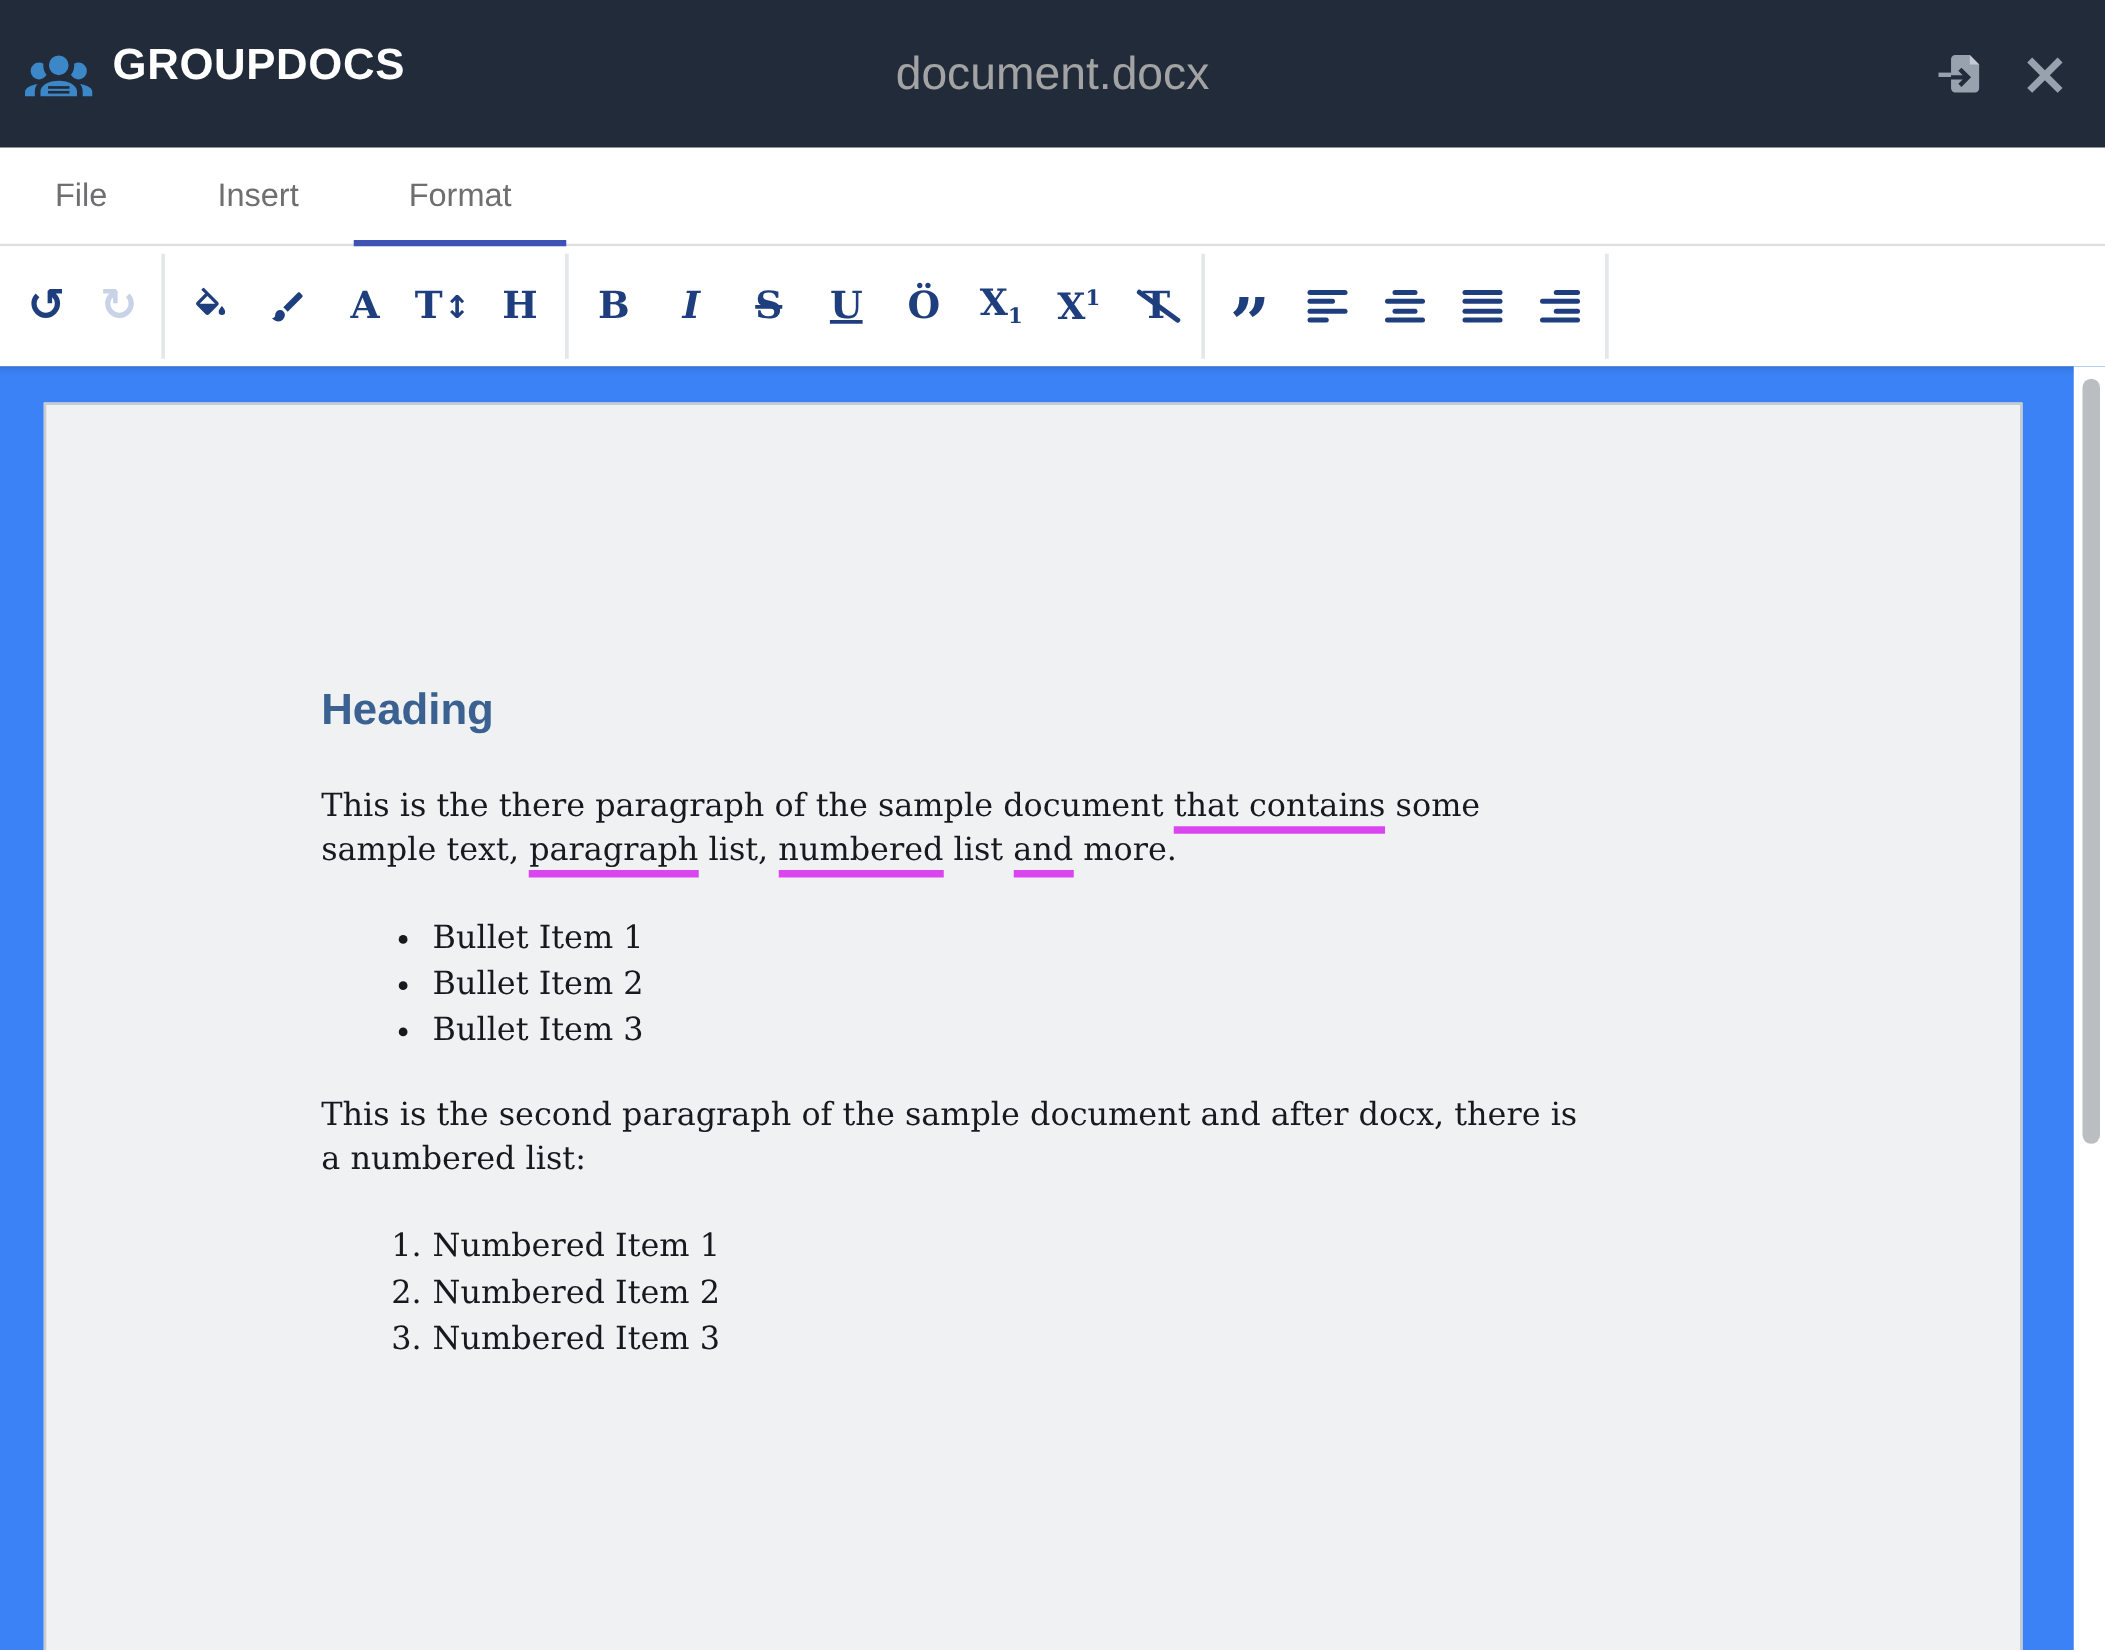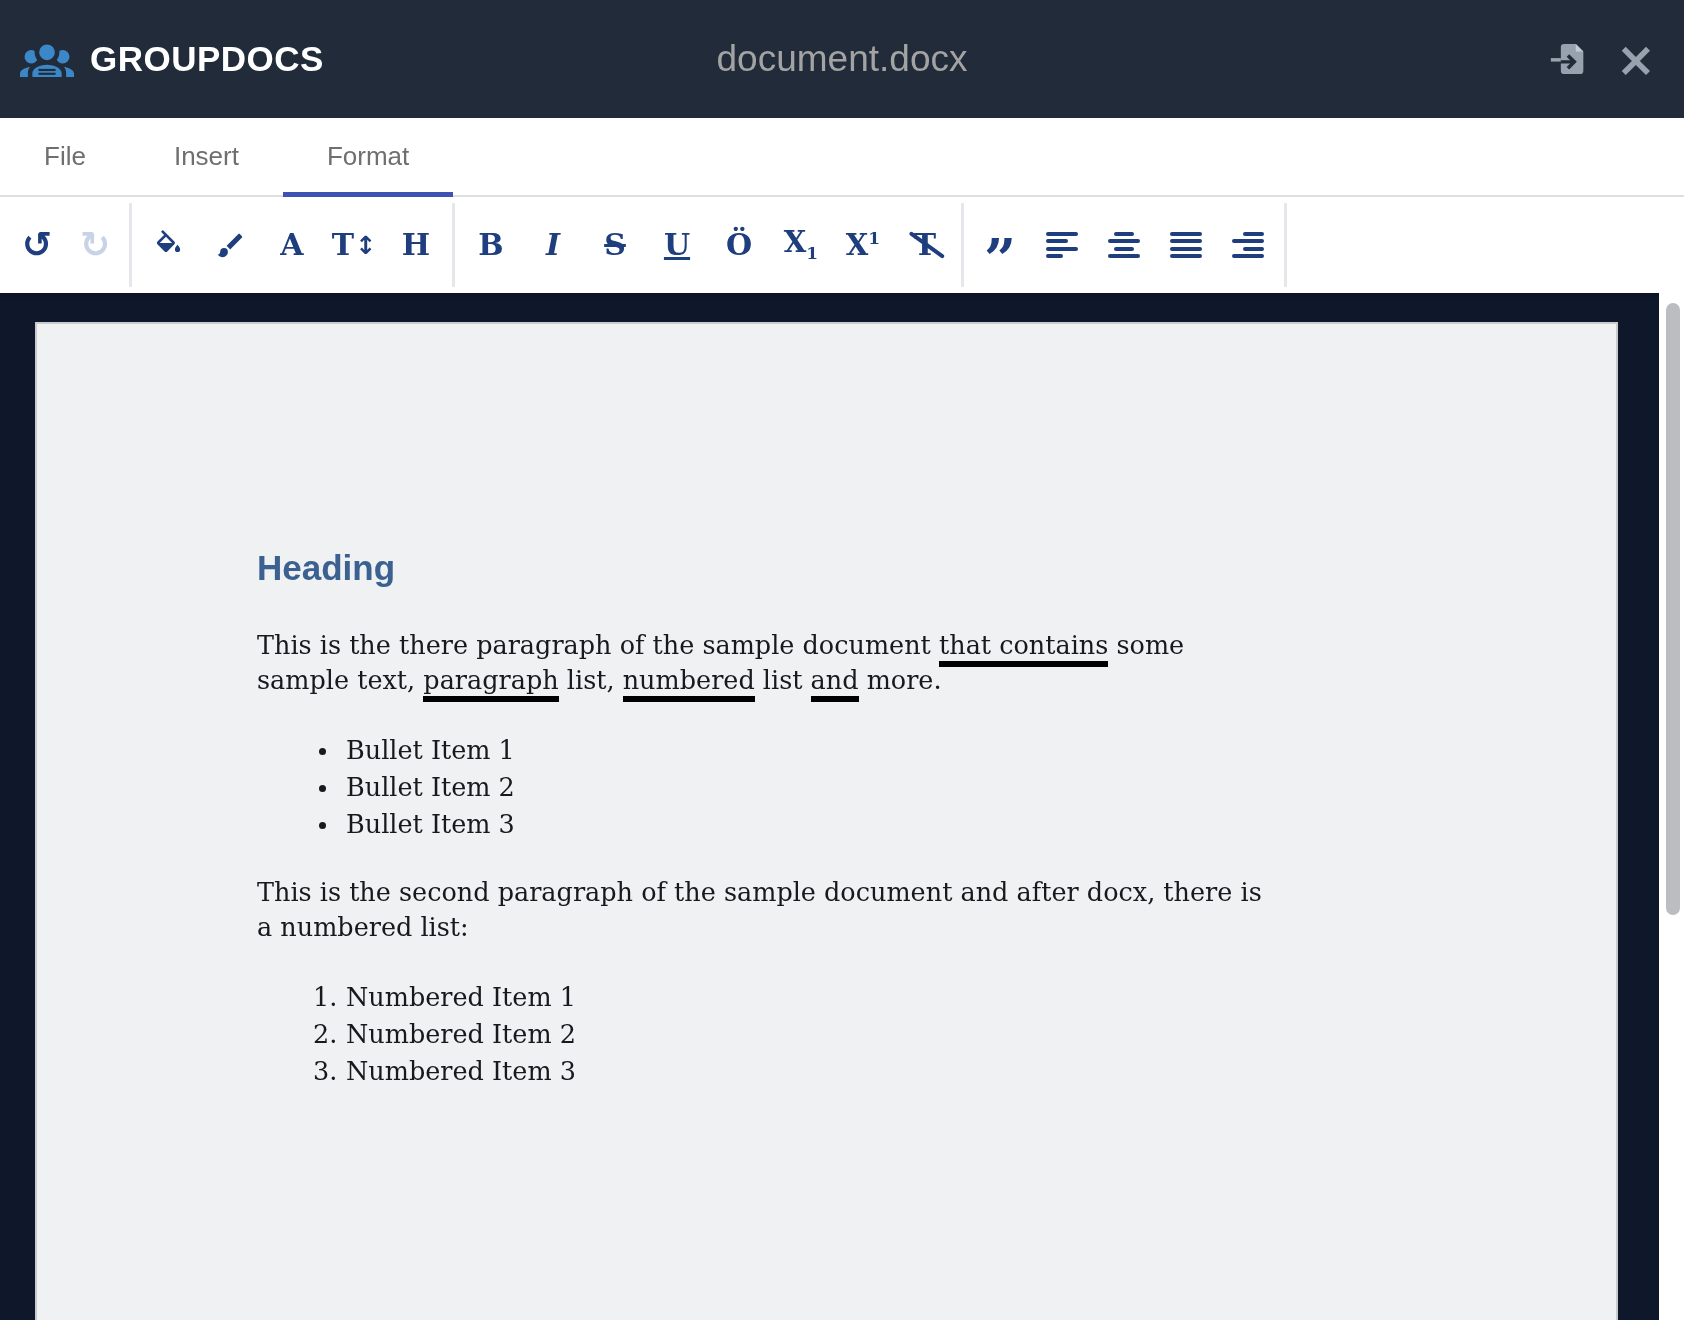--- a/index.html
+++ b/index.html
@@ -4,21 +4,21 @@
 <style>
   html,body{margin:0;padding:0}
   body{
     width:1684px;height:1320px;overflow:hidden;position:relative;
     background:#fff;font-family:"Liberation Sans",sans-serif;
     -webkit-font-smoothing:antialiased;
   }
 
   
   .header{height:118px;background:#212B3A;display:flex;align-items:center;position:relative}
-  .brand{display:flex;align-items:center;gap:16px;padding-left:20px}
+  .brand{display:flex;gap:16px;padding-left:20px}
   .brand-text{color:#fff;font-size:35px;font-weight:800;letter-spacing:.5px}
   .doc-title{position:absolute;left:50%;top:50%;transform:translate(-50%,-50%);
     color:#a3a3a3;font-size:37px;font-weight:400;white-space:nowrap}
   .header-actions{margin-left:auto;display:flex;align-items:center;gap:26px;padding-right:28px}
   .header-actions .icon-btn{display:flex;align-items:center;justify-content:center;cursor:pointer}
   .close-x{color:#98A1AE;font-size:48px;font-weight:600;line-height:1;font-family:"DejaVu Sans",sans-serif}
 
   
   .tabbar{height:77px;background:#fff;border-bottom:2px solid #DEDFE1;
     display:flex;align-items:stretch;padding-left:0}
@@ -47,30 +47,30 @@
   .slash{position:absolute;left:12px;top:29px;width:42px;height:3.5px;background:#1F3E7E;
     transform:rotate(36deg);transform-origin:center;border-radius:2px}
   .align{width:32px;height:27px;display:flex;flex-direction:column;justify-content:space-between}
   .align i{display:block;height:4.2px;background:#1F3E7E;border-radius:2px}
   .align.a-left i:nth-child(2){width:68%}
   .align.a-left i:nth-child(4){width:52%}
   .align.a-center i:nth-child(1),.align.a-center i:nth-child(3){width:62%;margin:0 auto}
   .align.a-right i:nth-child(1),.align.a-right i:nth-child(3){width:66%;margin-left:auto}
 
   
-  .viewer{position:absolute;left:0;top:293px;width:1684px;height:1027px;background:#0f172a;
+  .viewer{position:absolute;left:0;top:293px;width:1684px;height:1027px;background:#3b82f6;
     box-shadow:inset 0 7px 7px -7px rgba(0,0,0,.25);overflow:hidden}
   .page{position:absolute;left:35px;top:29px;width:1579px;height:1260px;
     background:#F0F1F3;border:2px solid #C9CBCE}
   .doc{position:absolute;left:220px;top:221px;width:1020px;
     font-family:"DejaVu Serif",serif;font-size:25.5px;line-height:35px;color:#17191C}
   .doc-heading{font-family:"Liberation Sans",sans-serif;font-size:35px;line-height:46px;
     color:#3A6190;font-weight:700;margin:0 0 37px}
   .doc p{margin:0 0 34px}
-  .mark-underline{border-bottom:6px solid #000000;padding-bottom:1px}
+  .mark-underline{border-bottom:6px solid #d946ef;padding-bottom:1px}
   ul.bullets{list-style:none;margin:0 0 32px;padding:0}
   ul.bullets li{padding-left:89px;position:relative;line-height:37px}
   ul.bullets li::before{content:'';position:absolute;left:62px;top:16px;width:7px;height:7px;
     border-radius:50%;background:#17191C}
   ol.numbers{list-style:none;margin:0;padding:0;counter-reset:n}
   ol.numbers li{padding-left:89px;position:relative;line-height:37px;counter-increment:n}
   ol.numbers li::before{content:counter(n) ".";position:absolute;left:56px}
 
   
   .scroll-track{position:absolute;right:0;top:0;width:25px;height:100%;background:#fff}

